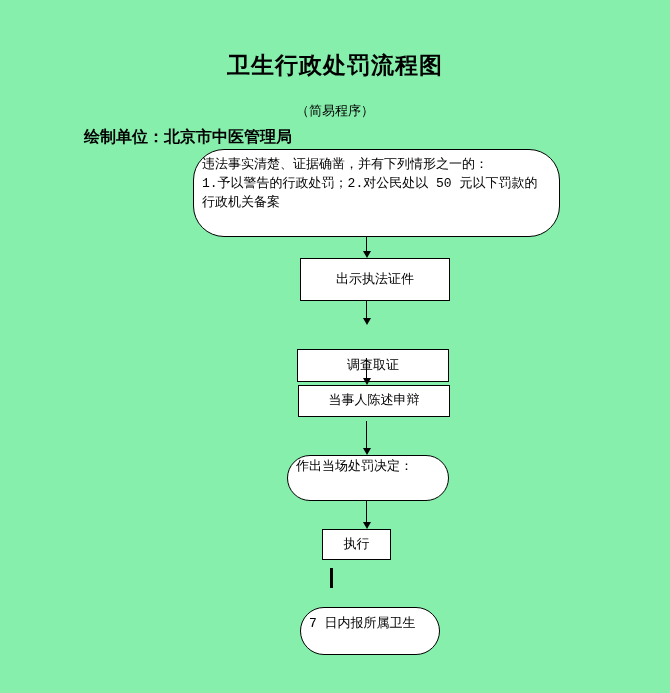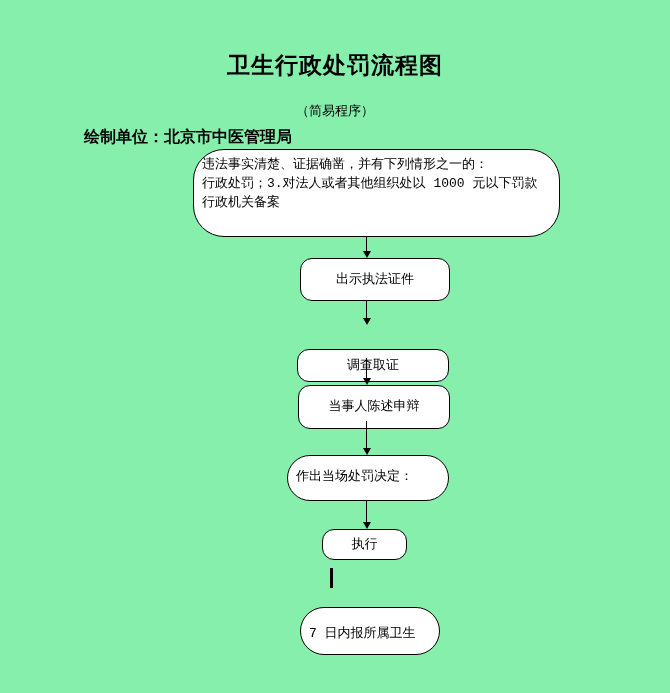--- a/index.html
+++ b/index.html
@@ -48,21 +48,20 @@
     background: #ffffff;
     font-size: 13px;
   }
   .box.center {
     display: flex;
     flex-direction: column;
     justify-content: center;
     align-items: center;
     text-align: center;
     line-height: 18px;
-    border-radius: 12px;
   }
   .box.leftalign {
     padding: 5px 8px;
     line-height: 19px;
     text-align: left;
     border-radius: 31px;
   }
   .arrow {
     position: absolute;
     width: 9px;
@@ -94,21 +93,21 @@
 <body>
 
 <div class="canvas">
 
   <div class="title">卫生行政处罚流程图</div>
   <div class="subtitle">（简易程序）</div>
   <div class="credit">绘制单位：北京市中医管理局</div>
 
   <div class="box leftalign" style="left:193px; top:149px; width:367px; height:88px;">
     <div>违法事实清楚、证据确凿，并有下列情形之一的：</div>
-    <div>行政处罚；3.对法人或者其他组织处以 1000 元以下罚款</div>
+    <div>1.予以警告的行政处罚；2.对公民处以 50 元以下罚款的</div>
     <div>行政机关备案</div>
   </div>
 
   <div class="arrow" style="left:362px; top:237px; height:21px;">
     <div class="shaft"></div>
     <div class="head"></div>
   </div>
 
   <div class="box center" style="left:300px; top:258px; width:150px; height:43px;">
     <div>出示执法证件</div>
@@ -121,41 +120,41 @@
 
   <div class="box center" style="left:297px; top:325px; width:152px; height:33px;margin-top:24px;">
     <span>调查取证</span>
   </div>
 
   <div class="arrow" style="left:362px; top:358px; height:27px;">
     <div class="shaft"></div>
     <div class="head"></div>
   </div>
 
-  <div class="box center" style="left:298px; top:385px; width:152px; height:44px;">
+  <div class="box center" style="left:298px; top:385px; width:152px; height:32px;">
     <span>当事人陈述申辩</span>
   </div>
 
   <div class="arrow" style="left:362px; top:421px; height:34px;">
     <div class="shaft"></div>
     <div class="head"></div>
   </div>
 
-  <div class="box leftalign" style="left:287px; top:455px; width:162px; height:46px; padding-top:11px; line-height:20px;">
+  <div class="box leftalign" style="left:287px; top:455px; width:162px; height:46px; padding-top:1px; line-height:20px;">
     <div>作出当场处罚决定：</div>
   </div>
 
   <div class="arrow" style="left:362px; top:501px; height:28px;">
     <div class="shaft"></div>
     <div class="head"></div>
   </div>
 
-  <div class="box center" style="left:322px; top:529px; width:85px; height:31px;">
+  <div class="box center" style="left:322px; top:529px; width:69px; height:31px;">
     <span>执行</span>
   </div>
 
   <div class="segment" style="left:330px; top:568px; width:3px; height:20px;"></div>
 
-  <div class="box leftalign" style="left:300px; top:607px; width:140px; height:48px; padding-top:16px; line-height:20px;">
+  <div class="box leftalign" style="left:300px; top:607px; width:140px; height:48px; padding-top:6px; line-height:20px;">
     <div>7 日内报所属卫生</div>
   </div>
 
 </div>
 
 </body></html>

